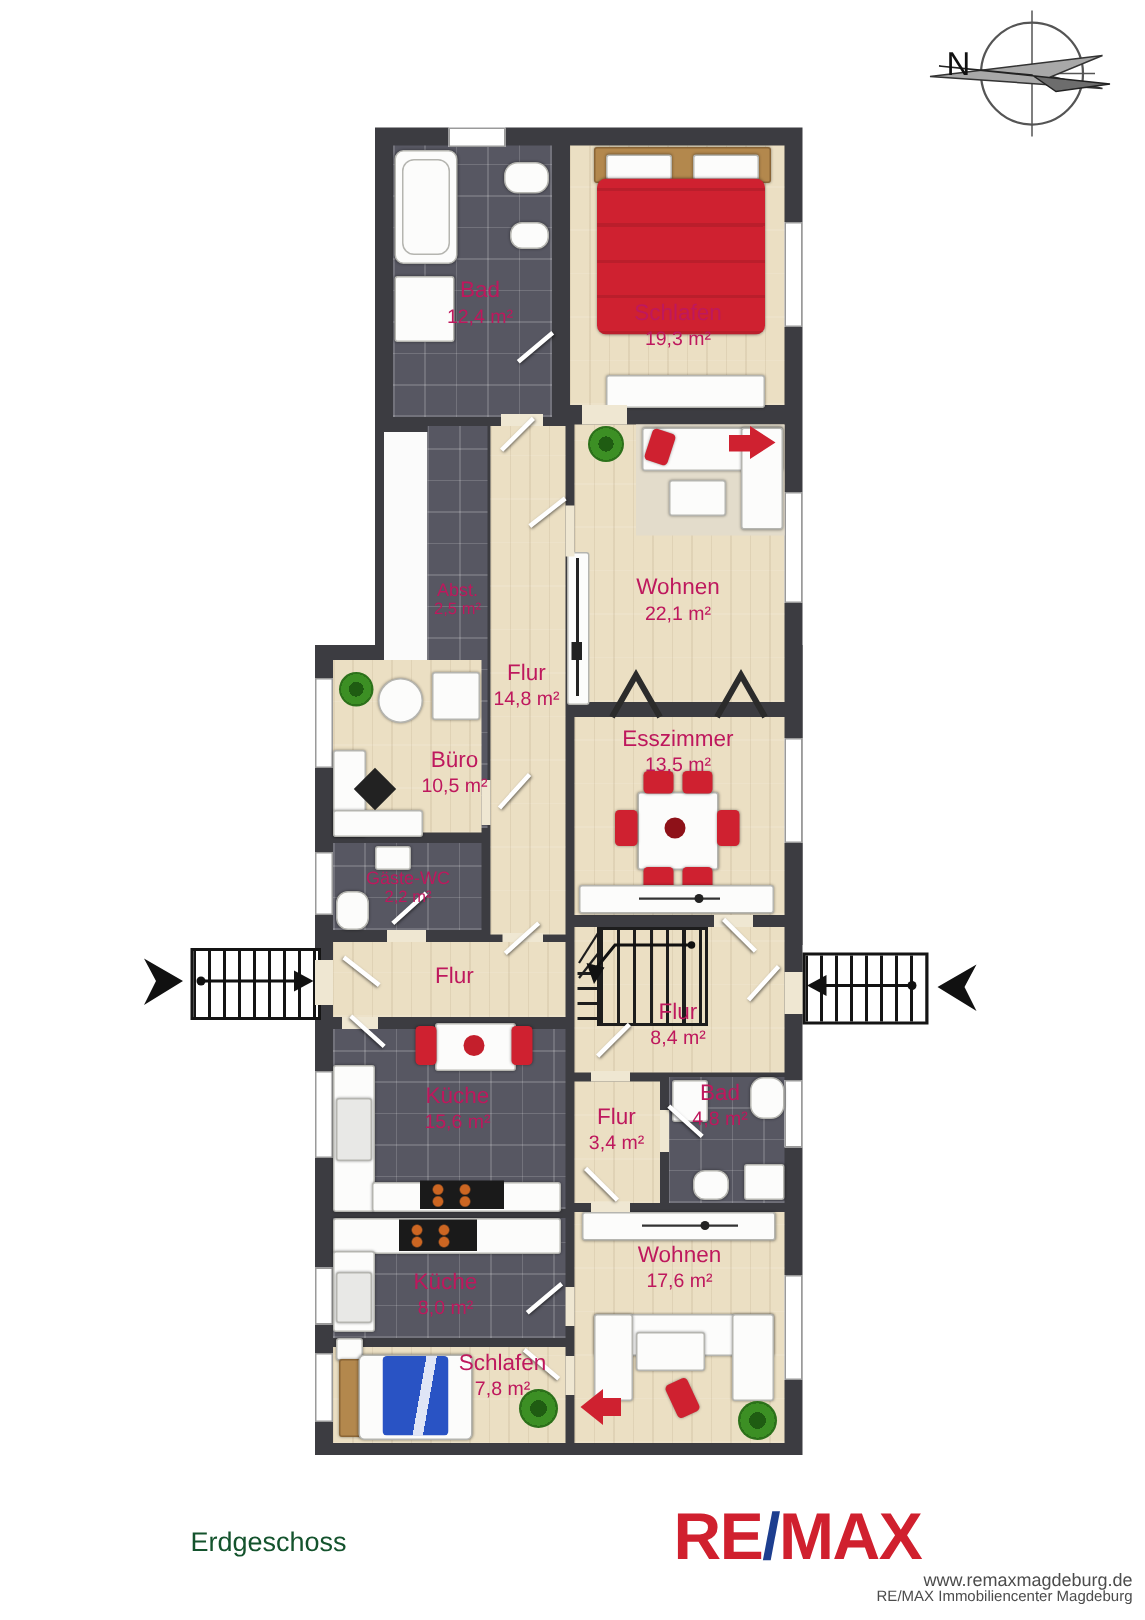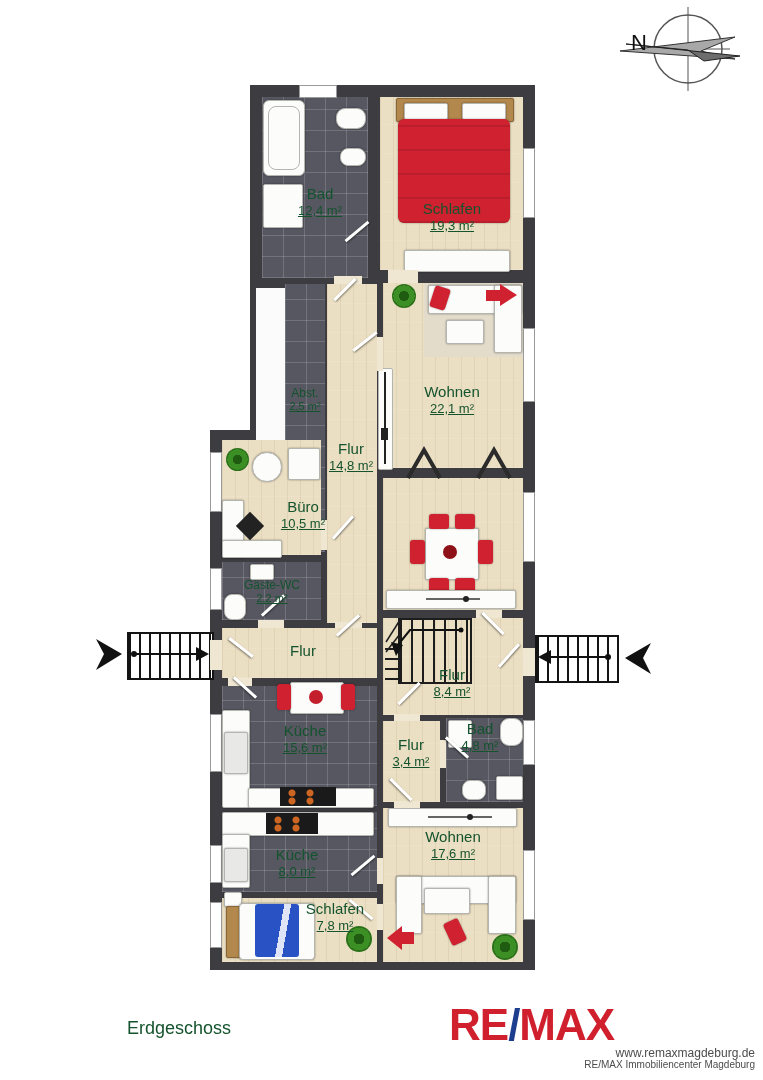--- a/index.html
+++ b/index.html
@@ -26,23 +26,23 @@
   .red{background:#cf2130;border:none;border-radius:3px;box-shadow:0 0 2px rgba(0,0,0,0.4);}
   .plant{position:absolute;z-index:4;border-radius:50%;
          background:radial-gradient(circle at 50% 50%, #1f5c12 0 30%, #3c8f24 30% 62%, #2c711a 62% 78%, transparent 79%);}
   .ext-stairs{position:absolute;z-index:2;border:2px solid #141414;background:
       repeating-linear-gradient(90deg,#141414 0 2px,#ffffff 2px 10px);}
   .in-stairs{position:absolute;z-index:4;border:2px solid #1d1d1d;background:
       repeating-linear-gradient(90deg,#1d1d1d 0 2px,transparent 2px 11px);}
   .in-winder{position:absolute;z-index:4;background:
       repeating-linear-gradient(0deg,#1d1d1d 0 2px,transparent 2px 10px);}
   
-  .rlabel{position:absolute;z-index:6;text-align:center;color:#14532d;line-height:1.18;}
+  .rlabel{position:absolute;z-index:6;text-align:center;color:#be185d;line-height:1.18;}
   .rname{font-size:15px;}
-  .rarea{font-size:13px;text-decoration:underline;}
+  .rarea{font-size:13px;}
   .sm .rname{font-size:12px;}
   .sm .rarea{font-size:11px;}
   .svg-overlay{position:absolute;left:0;top:0;z-index:5;pointer-events:none;}
   .compass-n{position:absolute;left:631px;top:30px;z-index:6;font-size:22px;color:#111;}
   .floor-label{position:absolute;left:127px;top:1018px;z-index:6;font-size:18px;color:#14532d;}
   .logo{position:absolute;left:449px;top:1000px;z-index:6;font-size:44px;font-weight:bold;
         color:#d0202e;letter-spacing:-1px;}
   .logo .slash{color:#1d3e8f;}
   .site{position:absolute;right:8px;top:1046px;z-index:6;font-size:12px;color:#4c4c4c;text-align:right;}
   .company{position:absolute;right:8px;top:1059px;z-index:6;font-size:10px;color:#4c4c4c;text-align:center;}
@@ -269,20 +269,24 @@
     <div class="rarea">2,5 m²</div>
   </div>
   <div class="rlabel" style="left:402px;top:383px;width:100px;">
     <div class="rname">Wohnen</div>
     <div class="rarea">22,1 m²</div>
   </div>
   <div class="rlabel" style="left:310px;top:440px;width:82px;">
     <div class="rname">Flur</div>
     <div class="rarea">14,8 m²</div>
   </div>
+  <div class="rlabel" style="left:392px;top:484px;width:120px;">
+    <div class="rname">Esszimmer</div>
+    <div class="rarea">13,5 m²</div>
+  </div>
   <div class="rlabel" style="left:253px;top:498px;width:100px;">
     <div class="rname">Büro</div>
     <div class="rarea">10,5 m²</div>
   </div>
   <div class="rlabel sm" style="left:217px;top:578px;width:110px;">
     <div class="rname">Gäste-WC</div>
     <div class="rarea">2,2 m²</div>
   </div>
   <div class="rlabel" style="left:265px;top:642px;width:76px;">
     <div class="rname">Flur</div>

